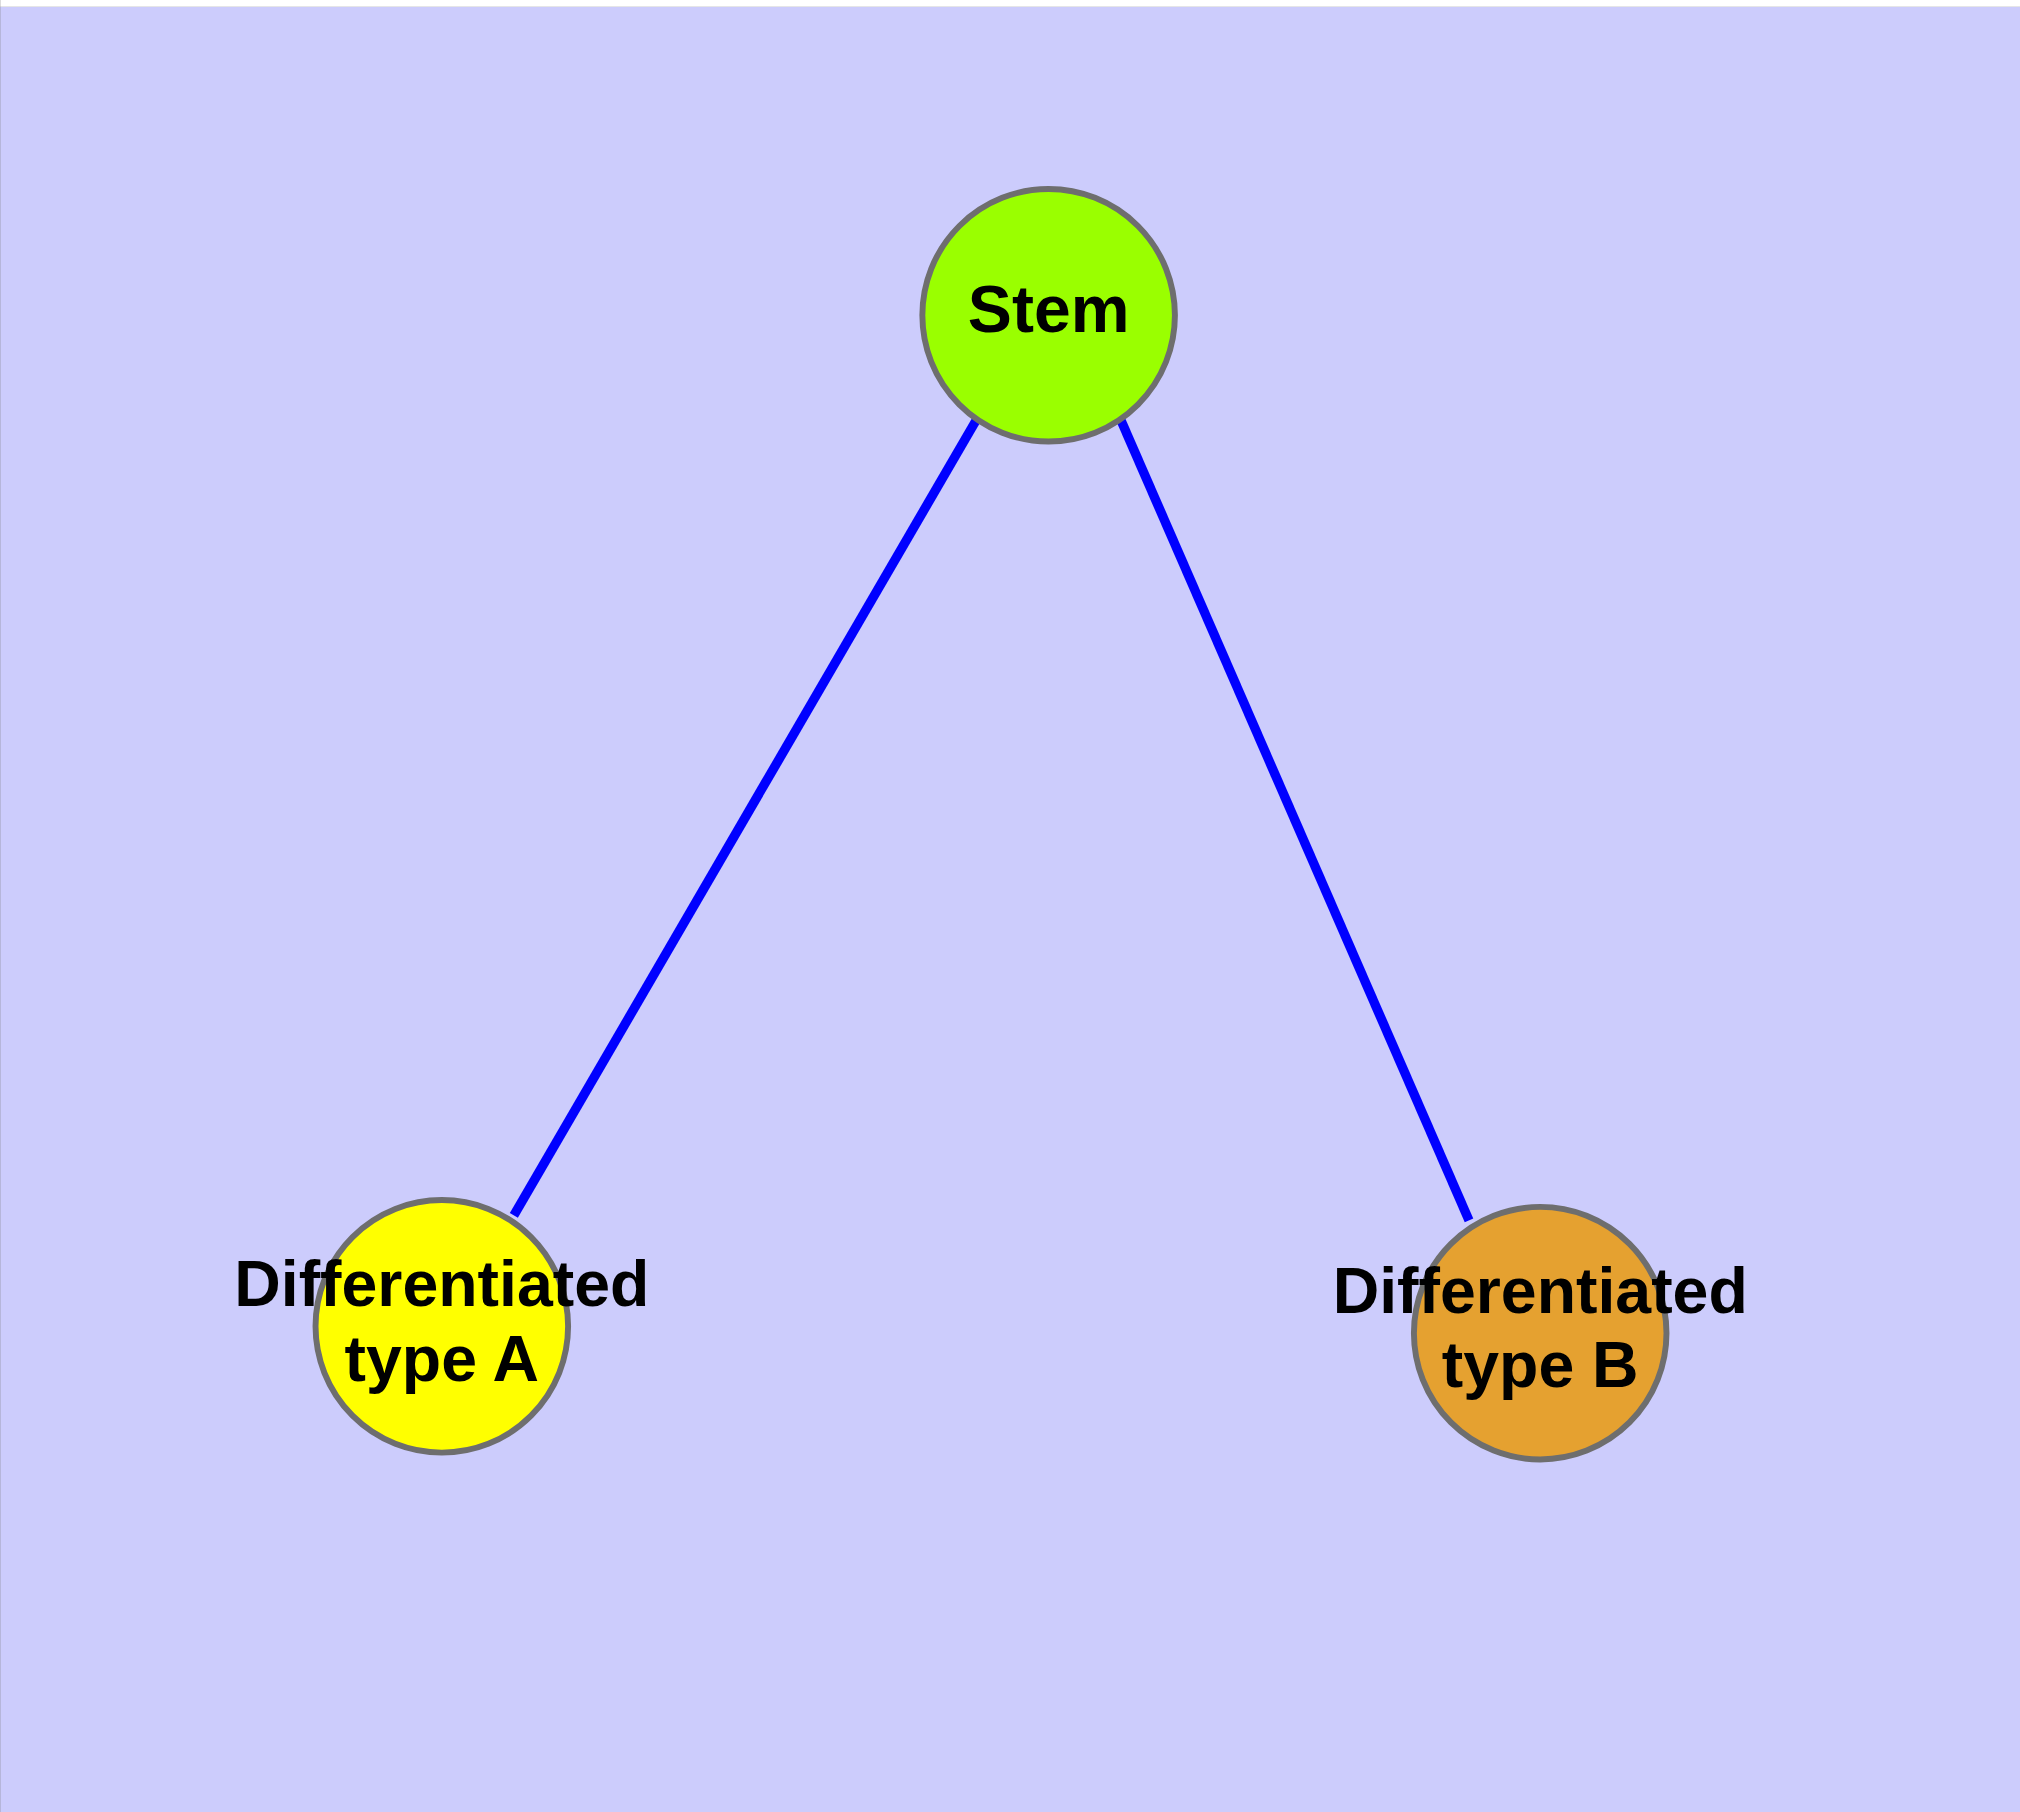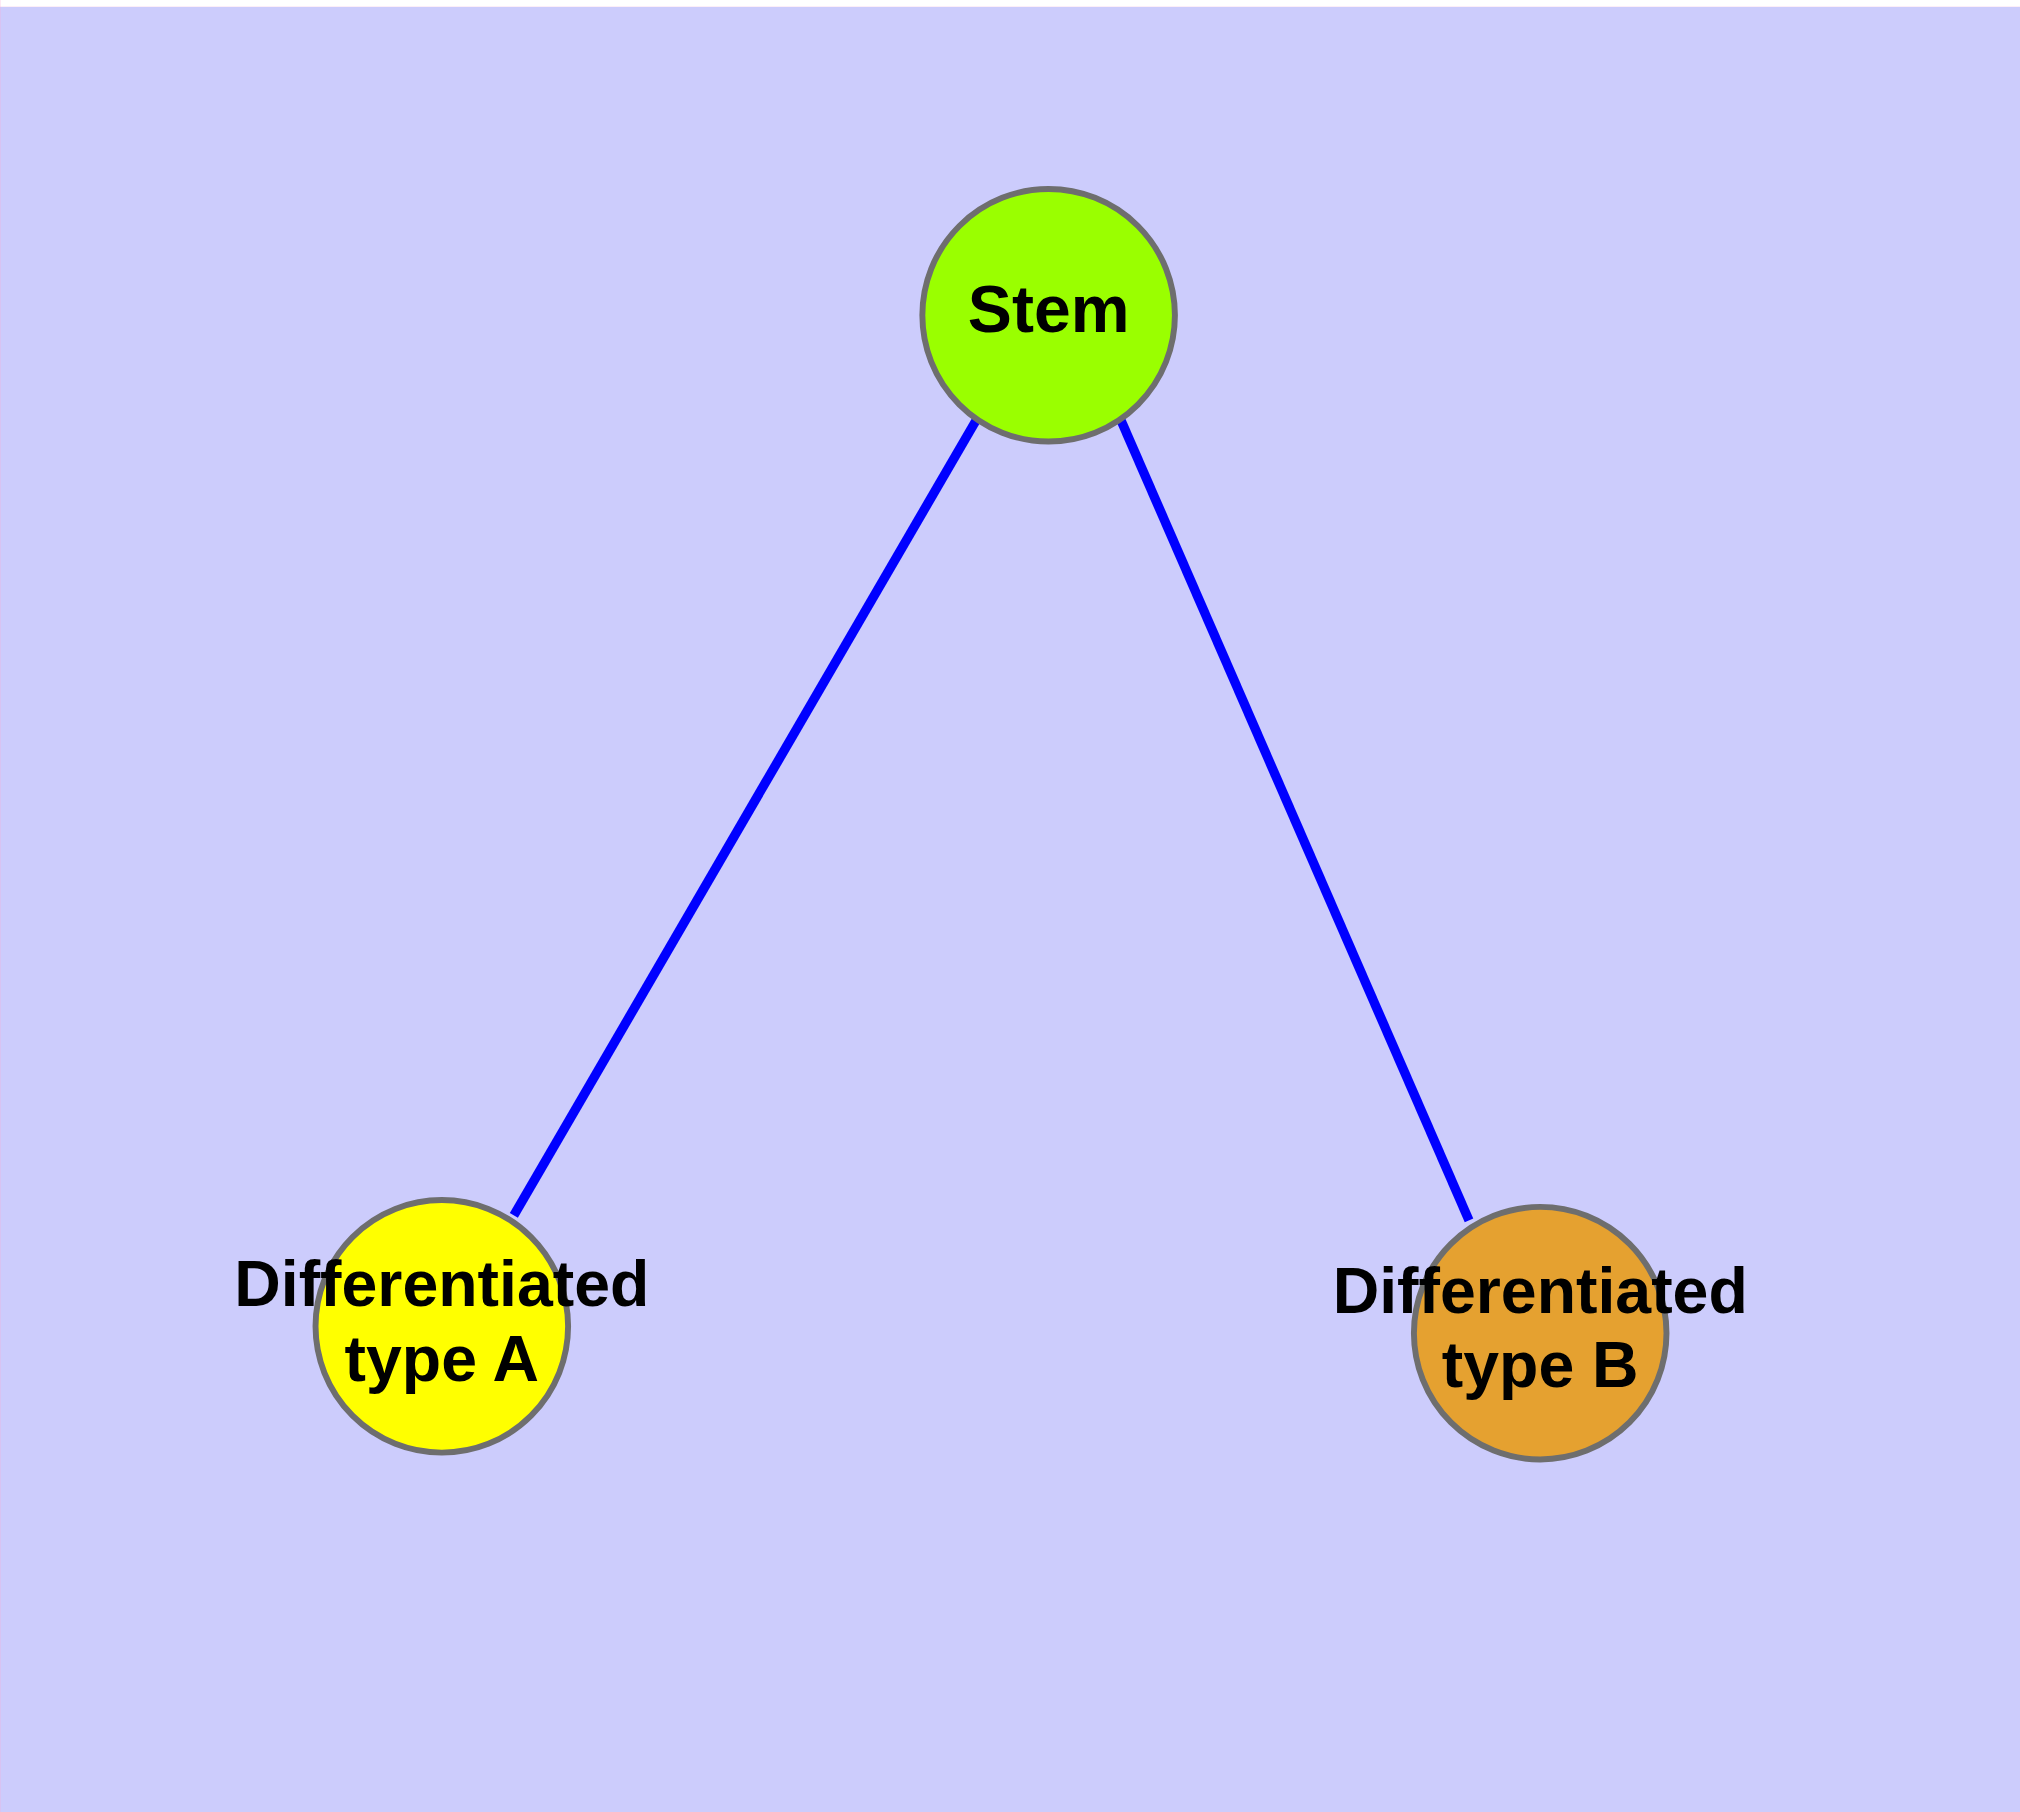--- a/index.html
+++ b/index.html
@@ -5,21 +5,21 @@
 <style>
   html, body {
     margin: 0;
     padding: 0;
     background: #ffffff;
   }
   #canvas-wrap {
     position: relative;
     width: 2021px;
     height: 1812px;
-    background: #f9a8d4;
+    background: #737373;
     overflow: hidden;
     font-family: "Liberation Sans", sans-serif;
   }
   #graph-svg {
     position: absolute;
     left: 0;
     top: 0;
     width: 2021px;
     height: 1812px;
     display: block;

